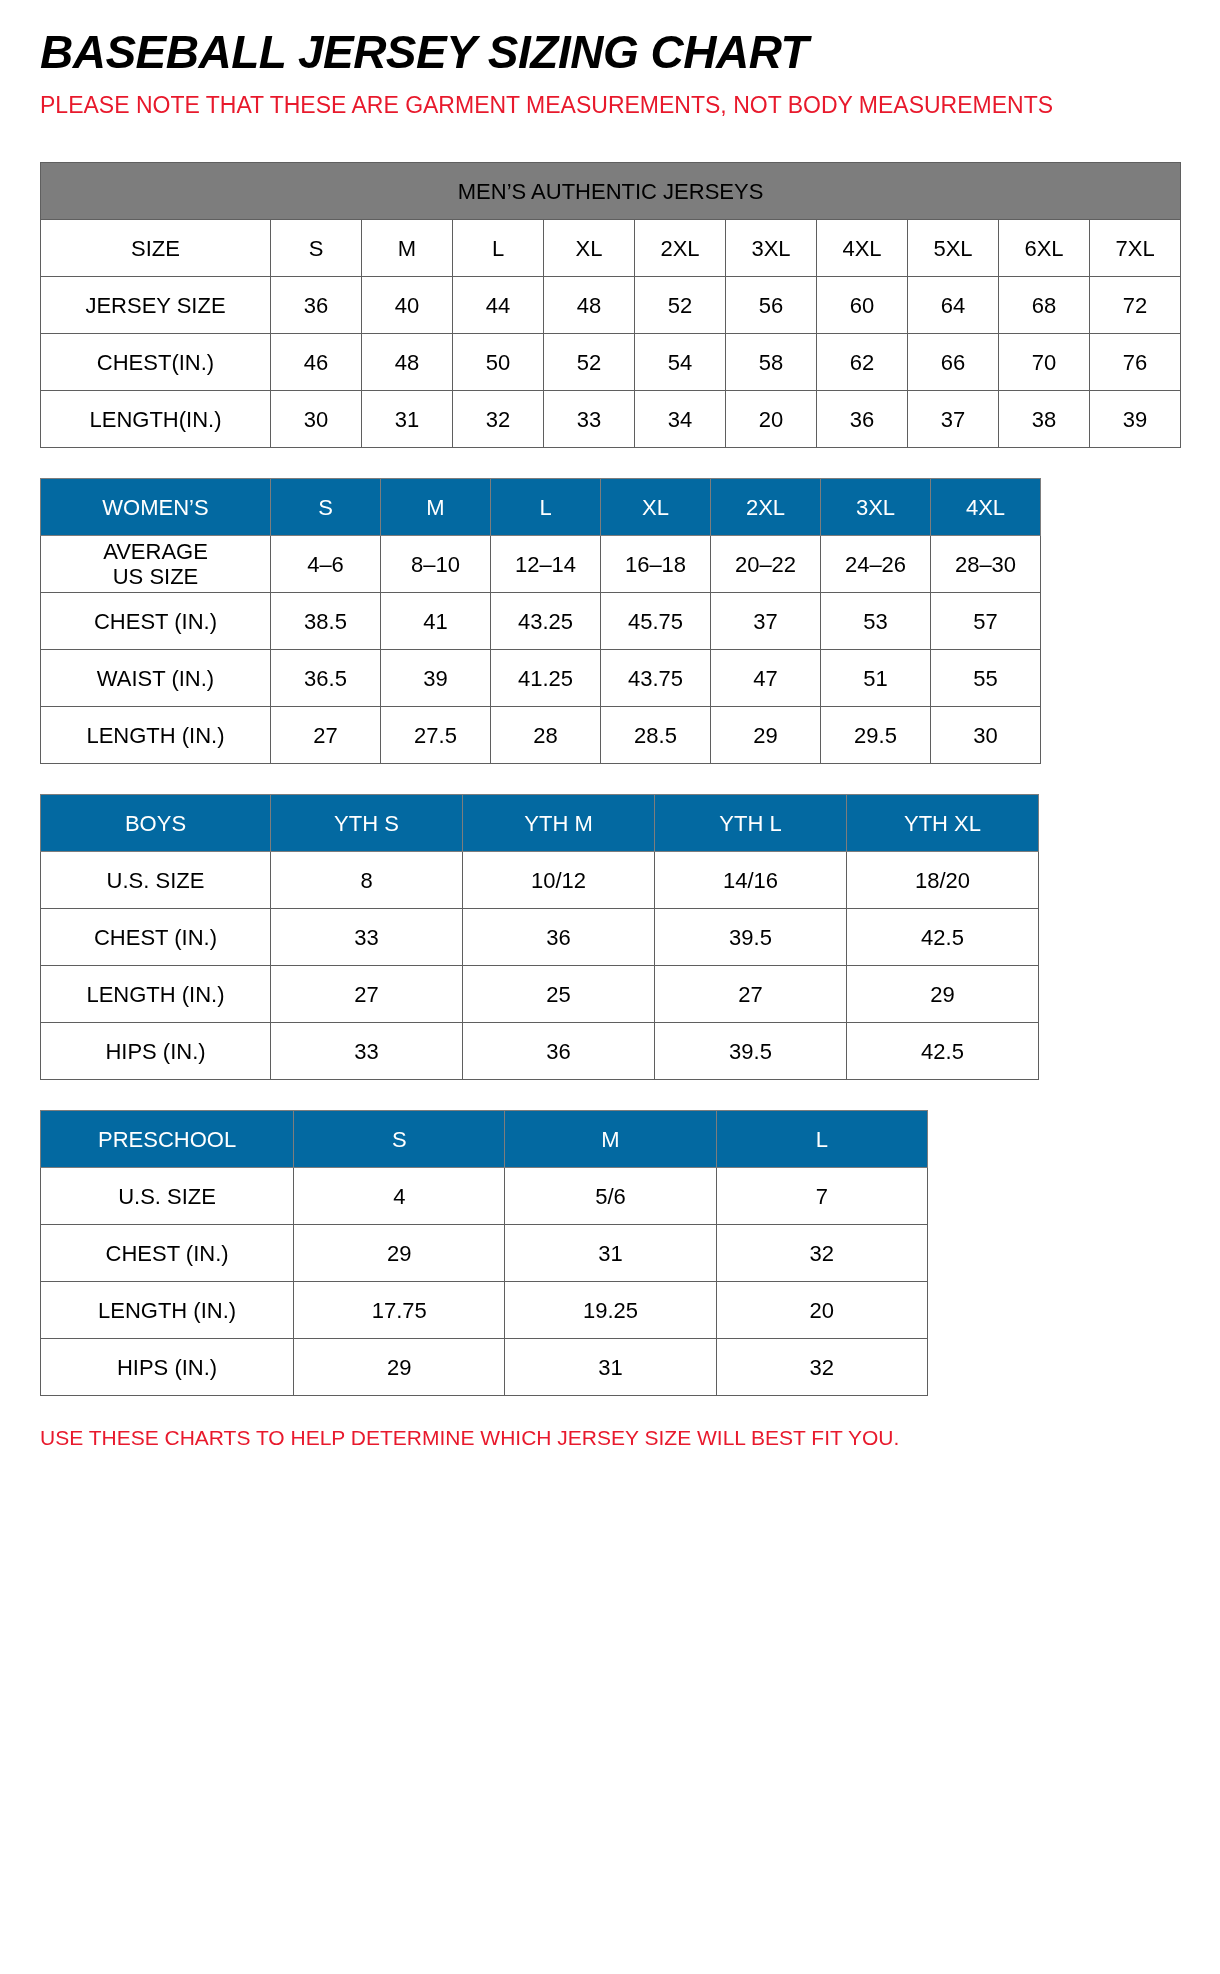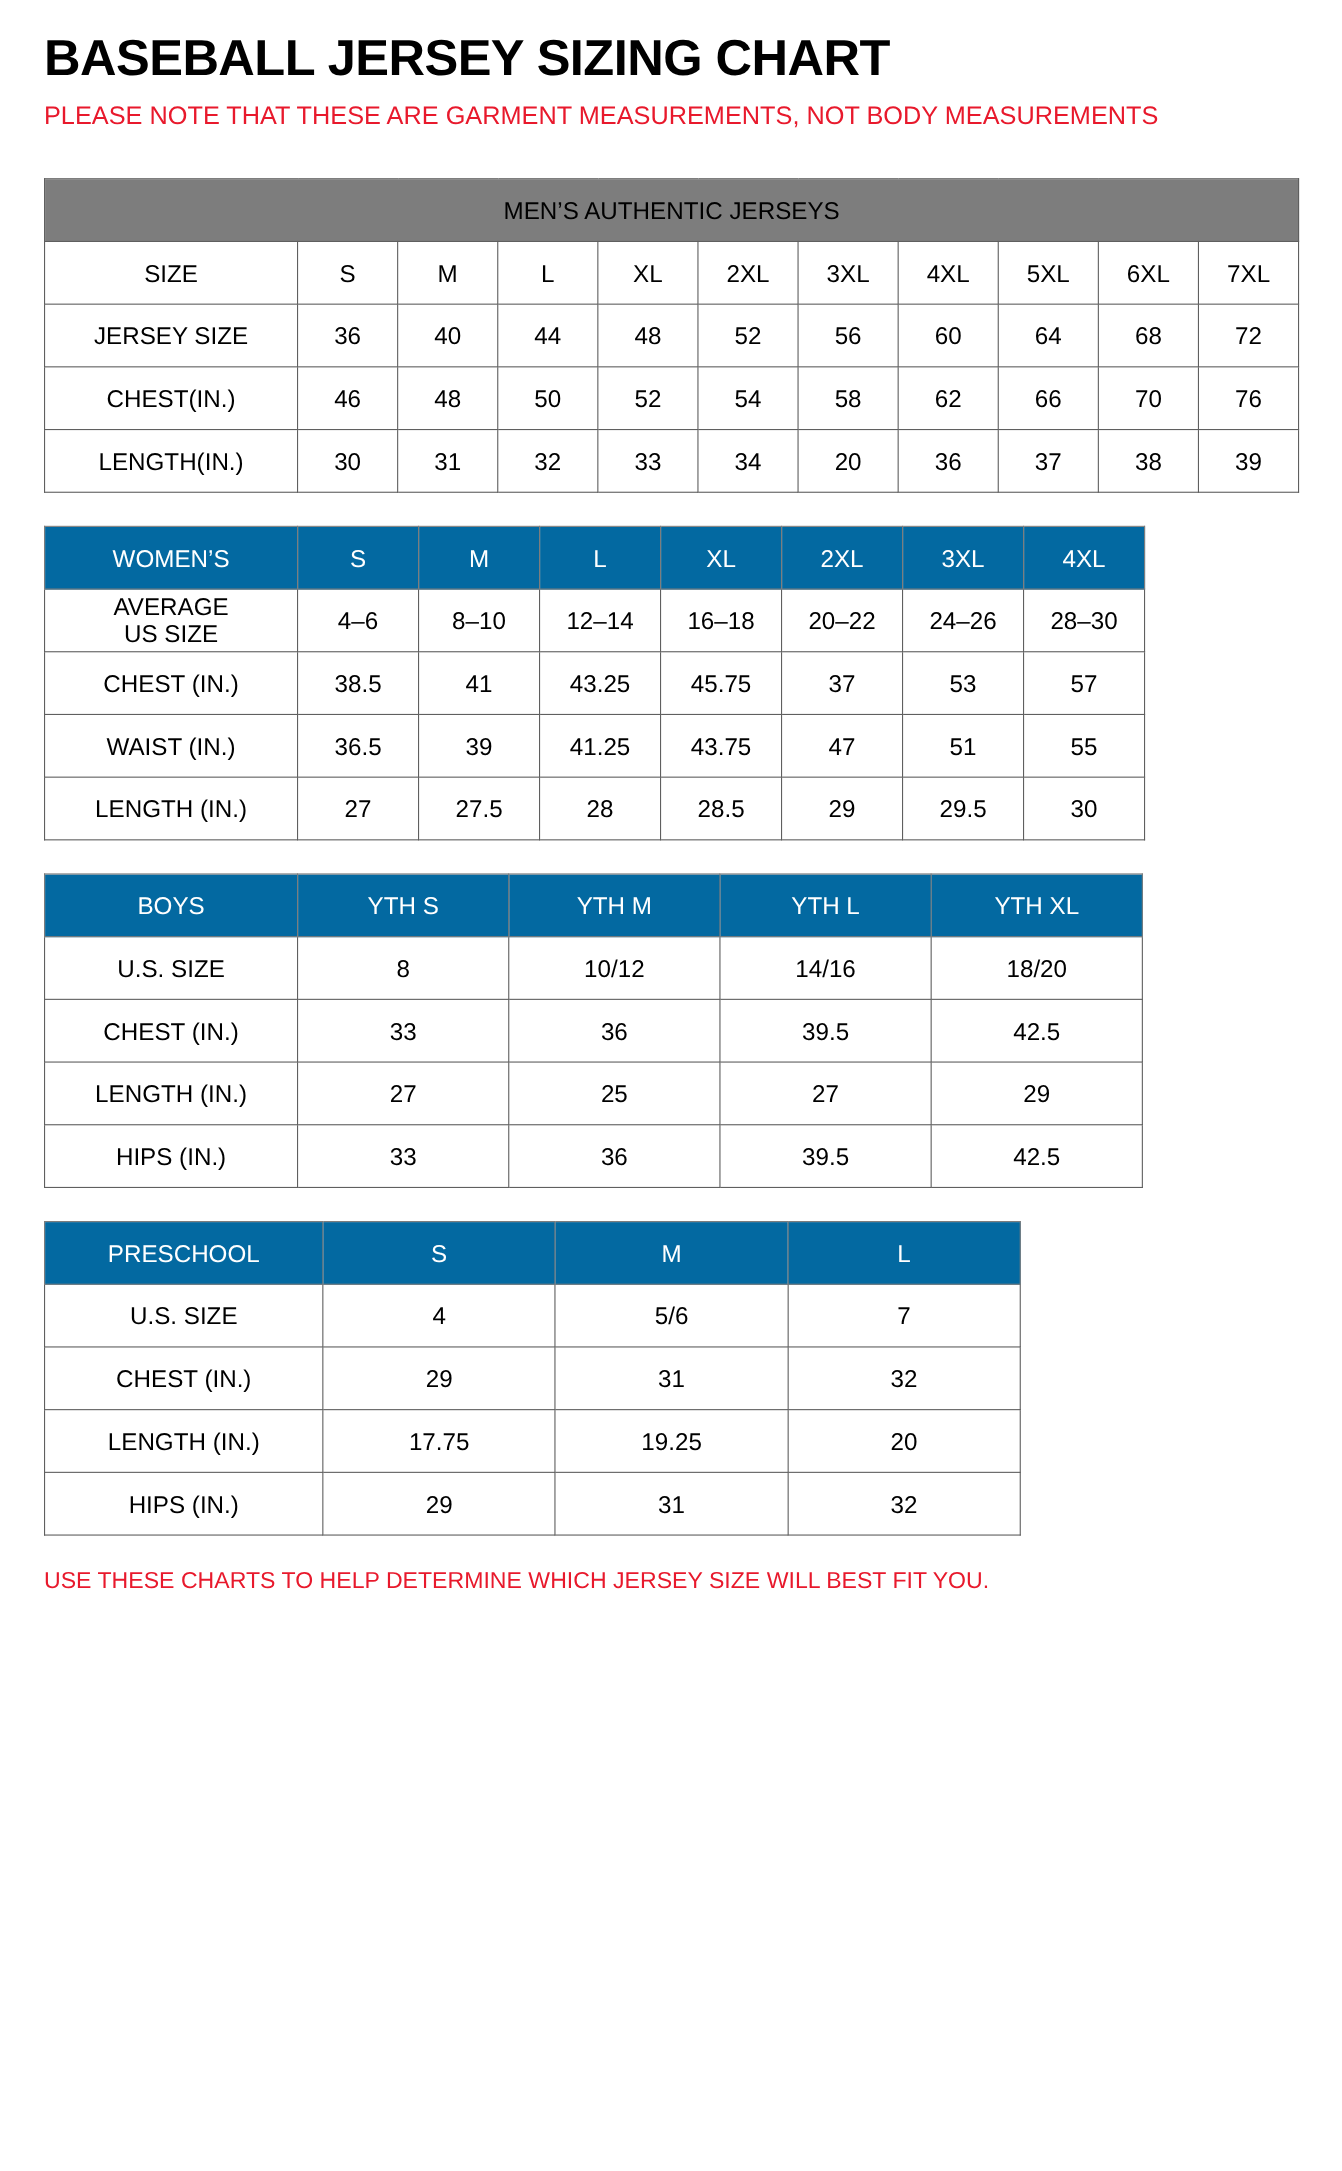--- a/index.html
+++ b/index.html
@@ -19,20 +19,21 @@
     box-sizing: border-box;
     padding: 28px 40px 20px 40px;
   }
   .main-title {
     font-size: 46px;
     font-weight: bold;
     letter-spacing: -0.5px;
     line-height: 1.05;
     margin: 0 0 14px 0;
     color: #000;
+    font-style: italic;
   }
   .note {
     color: #e8192c;
     font-size: 23px;
     line-height: 1.35;
     margin: 0 0 22px 0;
     max-width: 1100px;
   }
   table.chart {
     border-collapse: collapse;

